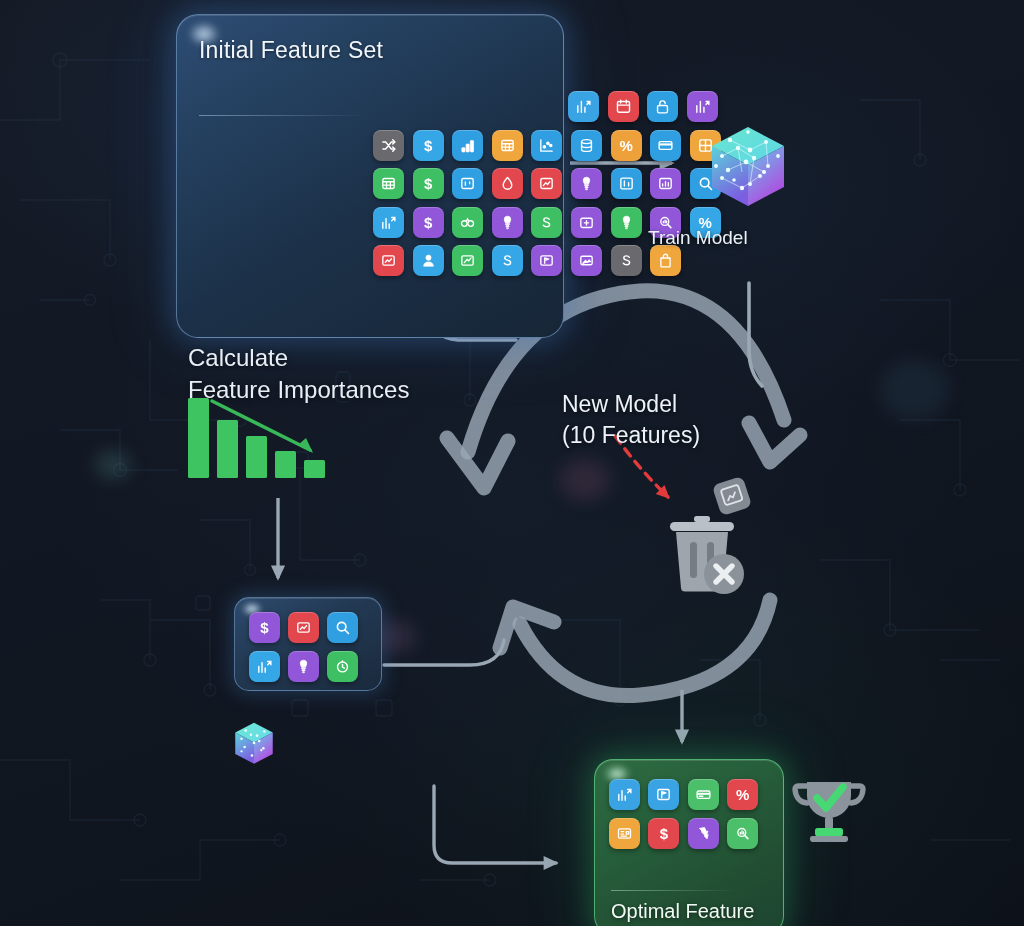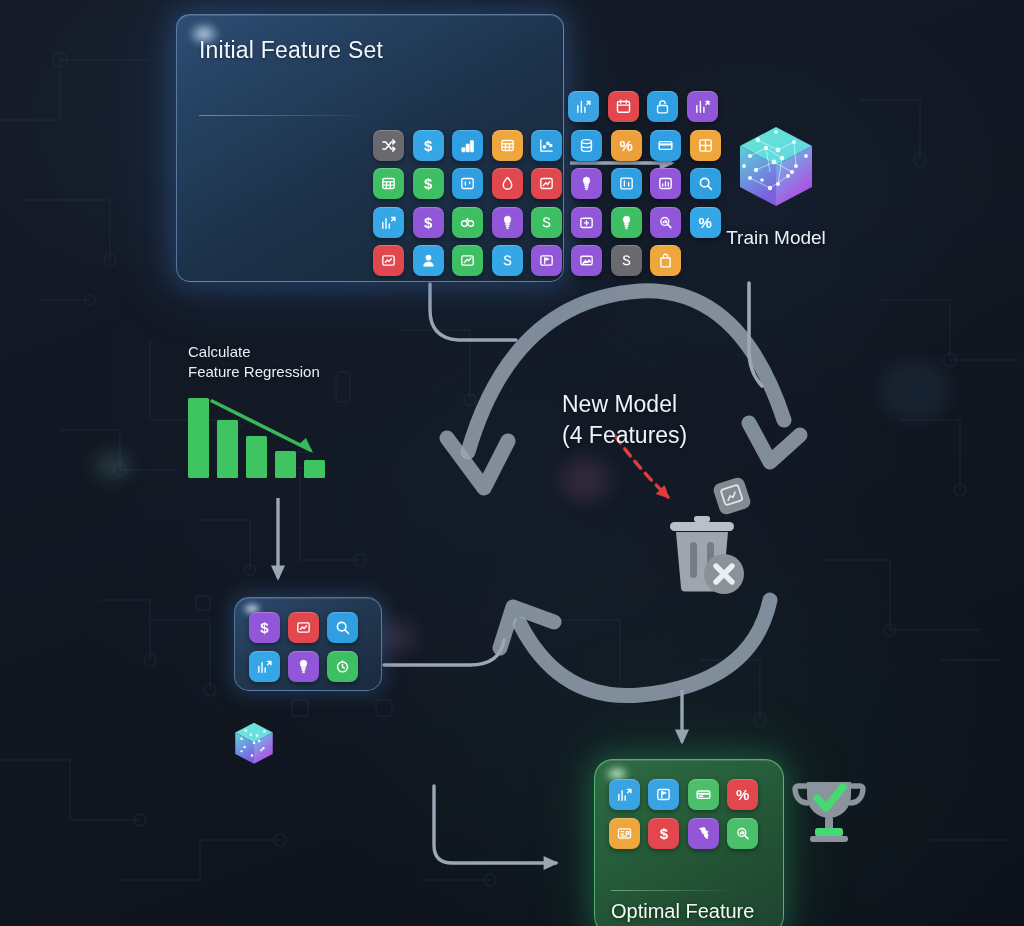--- a/index.html
+++ b/index.html
@@ -23,22 +23,22 @@
   
   .circuit { position: absolute; inset: 0; opacity: .5; pointer-events: none; }
   .glowdot { position: absolute; border-radius: 50%; pointer-events: none;
              filter: blur(9px); }
 
   
   .flowlayer { position: absolute; inset: 0; pointer-events: none; }
 
   
   .panel-initial {
-    position: absolute; left: 176px; top: 14px; width: 388px; height: 268px;
-    border-radius: 14px;
+    position: absolute; left: 176px; top: 14px; width: 388px; height: 324px;
+    border-radius: 22px;
     background: linear-gradient(150deg, #2b4a72 0%, #223d5e 22%, #1b3css 40%, #17293f 70%, #152438 100%);
     background: linear-gradient(150deg, #2e4d74 0%, #24405f 25%, #1c3149 55%, #172637 100%);
     border: 1.5px solid rgba(140,185,235,.55);
     box-shadow: 0 0 26px 5px rgba(70,130,200,.28),
                 0 0 60px 14px rgba(50,100,170,.16),
                 inset 0 1px 0 rgba(255,255,255,.13);
   }
   .panel-initial::before{
     content:""; position:absolute; left:10px; top:6px; width:34px; height:26px;
     background: radial-gradient(ellipse at center, rgba(215,235,255,.85), transparent 68%);
@@ -63,28 +63,28 @@
     display: flex; align-items: center; justify-content: center;
     box-shadow: 0 2px 5px rgba(0,0,0,.38), inset 0 1px 0 rgba(255,255,255,.22);
     position: relative; flex: none;
   }
   .tile svg { width: 17px; height: 17px; display: block; }
   .tile svg * { stroke: #fff; }
   .tile .gl { font-size: 15px; color: #fff; font-weight: 700; line-height: 1;
               font-family: "Liberation Sans", sans-serif; }
 
   
-  .trainwrap { position: absolute; left: 676px; top: 118px; width: 200px; text-align: center; }
+  .trainwrap { position: absolute; left: 648px; top: 118px; width: 200px; }
   .cube-lg { width: 100px; height: 100px; margin: 0 auto; position: relative; }
   .label-center { color: #eaf1f8; font-size: 19px; line-height: 1.22; margin-top: 8px;
                   text-shadow: 0 1px 4px rgba(0,0,0,.6); }
 
   
   .imp-label { position: absolute; left: 188px; top: 342px; color: #e8eef5;
-               font-size: 15px; line-height: 1.33; text-shadow: 0 1px 4px rgba(0,0,0,.55); }
+               font-size: 24px; line-height: 1.33; text-shadow: 0 1px 4px rgba(0,0,0,.55); }
   .imp-chart { position: absolute; left: 186px; top: 390px; }
 
   
   .newmodel-label { position: absolute; left: 562px; top: 389px; color: #eef3f9;
                     font-size: 23px; line-height: 1.33; text-shadow: 0 1px 4px rgba(0,0,0,.6); }
 
   
   .remove-label { position: absolute; left: 731px; top: 508px; color: #eef3f9;
                   font-size: 17.5px; line-height: 1.33; text-shadow: 0 1px 4px rgba(0,0,0,.6); }
   .trashwrap { position: absolute; left: 660px; top: 470px; width: 110px; height: 125px; }
@@ -548,41 +548,41 @@
         </g>
       </svg>
     </div>
     <div class="label-center">
       <div>Train Model</div>
     </div>
   </div>
 
   <div class="imp-label">
     <div>Calculate</div>
-    <div>Feature Regression</div>
+    <div>Feature Importances</div>
   </div>
   <div class="imp-chart">
     <svg width="156" height="96" viewBox="0 0 156 96">
       <g fill="#3fc462">
         <rect x="2" y="8" width="21" height="80" rx="1.5"></rect>
         <rect x="31" y="30" width="21" height="58" rx="1.5"></rect>
         <rect x="60" y="46" width="21" height="42" rx="1.5"></rect>
         <rect x="89" y="61" width="21" height="27" rx="1.5"></rect>
         <rect x="118" y="70" width="21" height="18" rx="1.5"></rect>
       </g>
       <g>
         <path d="M26 11 L124 60" stroke="#39b85a" stroke-width="3.4" stroke-linecap="round" fill="none"></path>
         <path d="M112 55 L127 63 L120 48 Z" fill="#39b85a"></path>
       </g>
     </svg>
   </div>
 
   <div class="newmodel-label">
     <div>New Model</div>
-    <div>(4 Features)</div>
+    <div>(10 Features)</div>
   </div>
 
   <div class="trashwrap">
     <svg width="110" height="125" viewBox="0 0 110 125">
 
       <g transform="rotate(-18 72 26)">
         <rect x="56" y="10" width="32" height="32" rx="7" fill="#8e949c" opacity=".92"></rect>
         <g stroke="#dfe3e8" stroke-width="1.8" fill="none">
           <rect x="63" y="17" width="18" height="16" rx="2.5"></rect>
           <path d="M67 29l3.2-3.6 2.4 2.2 3.4-4.2" stroke-linecap="round"></path>

